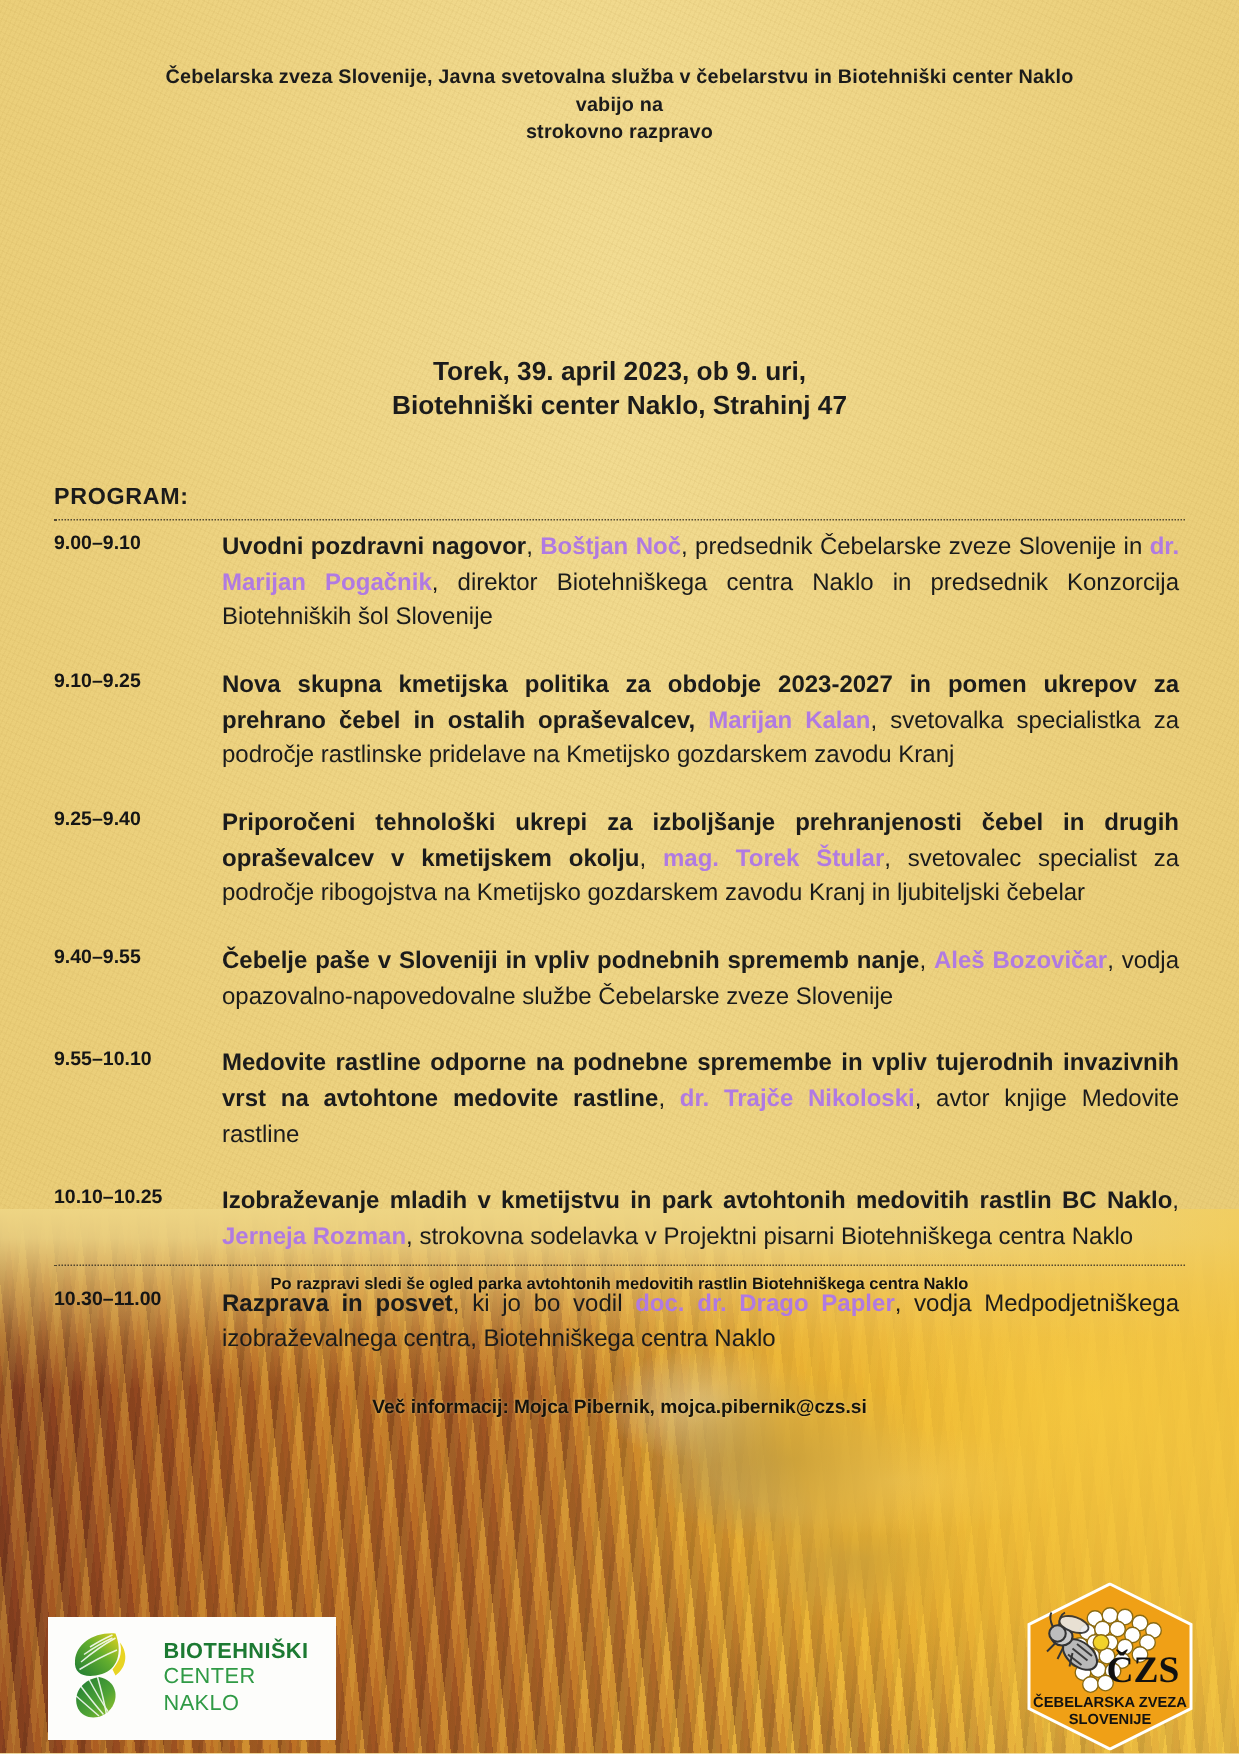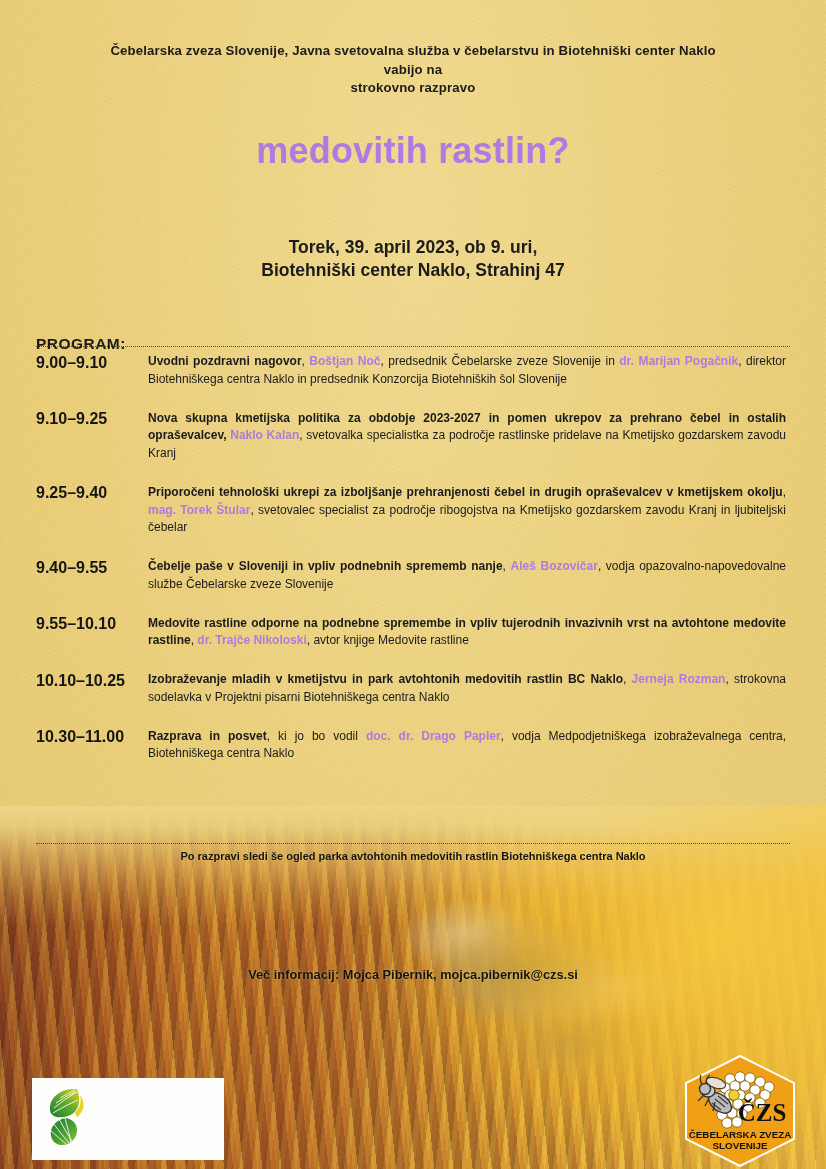--- a/index.html
+++ b/index.html
@@ -134,21 +134,20 @@
     color: #1b1b1b;
   }
 
   .program-label {
     position: absolute;
     top: 323px; left: 36px;
     font-size: 15.5px;
     font-weight: 700;
     color: #1b1b1b;
     letter-spacing: .03em;
-    margin-top: 12px;
   }
 
   .rule {
     position: absolute;
     left: 36px; right: 36px;
     height: 0;
     border-top: 1.6px dotted #3a3325;
     opacity: .85;
   }
   .rule-top    { top: 346px; }
@@ -159,49 +158,49 @@
     position: absolute;
     top: 353px; left: 36px; right: 24px;
   }
   .item {
     display: flex;
     align-items: flex-start;
     margin-bottom: 21px;
   }
   .item-time {
     flex: 0 0 112px;
-    font-size: 16px;
+    font-size: 13px;
     font-weight: 700;
     color: #151515;
     padding-top: .5px;
     white-space: nowrap;
   }
   .item-desc {
     flex: 1 1 auto;
-    font-size: 12px;
+    font-size: 16px;
     line-height: 1.48;
     color: #1b1b1b;
     text-align: justify;
     padding-right: 16px;
   }
   .item-desc b { font-weight: 700; }
   .name { color: #b07ae2; font-weight: 700; }
 
   
   .note {
     position: absolute;
     left: 40px; right: 40px;
     text-align: center;
     font-weight: 700;
     color: #14120d;
     text-shadow: 0 0 2px rgba(245,225,160,.55);
   }
   .note-1 { top: 850px;  font-size: 11px; }
   .note-2 { top: 890px;  font-size: 12.8px; }
-  .note-3 { top: 930px;  font-size: 12.8px; margin-top: 37px; }
+  .note-3 { top: 930px;  font-size: 12.8px; }
 
   
   .logo-bcn {
     position: absolute;
     left: 32px; top: 1078px;
     width: 192px; height: 82px;
     background: #fdfdfb;
     display: flex;
     align-items: center;
     gap: 7px;
@@ -243,39 +242,38 @@
   </div>
 
   <div class="content">
 
     <div class="invite">
       <div>Čebelarska zveza Slovenije, Javna svetovalna služba v čebelarstvu in Biotehniški center Naklo vabijo na</div>
       <div>strokovno razpravo</div>
     </div>
 
     <h1 class="title">
-      <div>medovitih rastlin?</div>
     </h1>
 
     <div class="when-where">
       <div>Torek, 39. april 2023, ob 9. uri,</div>
       <div>Biotehniški center Naklo, Strahinj 47</div>
     </div>
 
     <div class="program-label">PROGRAM:</div>
     <div class="rule rule-top"></div>
 
     <div class="program" id="program-list">
         <div class="item">
           <div class="item-time">9.00–9.10</div>
           <div class="item-desc"><b>Uvodni pozdravni nagovor</b><span>, </span><span class="name">Boštjan Noč</span><span>, predsednik Čebelarske zveze Slovenije in </span><span class="name">dr. Marijan Pogačnik</span><span>, direktor Biotehniškega centra Naklo in predsednik Konzorcija Biotehniških šol Slovenije</span></div>
         </div>
         <div class="item">
           <div class="item-time">9.10–9.25</div>
-          <div class="item-desc"><b>Nova skupna kmetijska politika za obdobje 2023-2027 in pomen ukrepov za prehrano čebel in ostalih opraševalcev,</b><span> </span><span class="name">Naklo Kalan</span><span>, svetovalka specialistka za področje rastlinske pridelave na Kmetijsko gozdarskem zavodu Kranj</span></div>
+          <div class="item-desc"><b>Nova skupna kmetijska politika za obdobje 2023-2027 in pomen ukrepov za prehrano čebel in ostalih opraševalcev,</b><span> </span><span class="name">Marijan Kalan</span><span>, svetovalka specialistka za področje rastlinske pridelave na Kmetijsko gozdarskem zavodu Kranj</span></div>
         </div>
         <div class="item">
           <div class="item-time">9.25–9.40</div>
           <div class="item-desc"><b>Priporočeni tehnološki ukrepi za izboljšanje prehranjenosti čebel in drugih opraševalcev v kmetijskem okolju</b><span>, </span><span class="name">mag. Torek Štular</span><span>, svetovalec specialist za področje ribogojstva na Kmetijsko gozdarskem zavodu Kranj in ljubiteljski čebelar</span></div>
         </div>
         <div class="item">
           <div class="item-time">9.40–9.55</div>
           <div class="item-desc"><b>Čebelje paše v Sloveniji in vpliv podnebnih sprememb nanje</b><span>, </span><span class="name">Aleš Bozovičar</span><span>, vodja opazovalno-napovedovalne službe Čebelarske zveze Slovenije</span></div>
         </div>
         <div class="item">
@@ -320,20 +318,24 @@
             <path d="M10 17 q10 -7 19 -11"></path>
               <path d="M14 12 q8 -5 15 -8"></path>
             <path d="M13 33 q7 13 13 22"></path>
               <path d="M7 37 q9 12 16 20"></path>
             <path d="M4 44 q9 8 16 14"></path>
               <path d="M19 32 q4 14 6 25"></path>
           </g>
           <path d="M29 27 C33 22 36 17 34 9 C40 17 38 26 31 31 Z" fill="#e8d422"></path>
         </svg>
       </span>
+      <span class="logo-bcn-text">
+        <span class="l1">BIOTEHNIŠKI</span>
+        <span class="l2">CENTER NAKLO</span>
+      </span>
     </div>
 
     <div class="logo-czs">
       <svg width="116" height="112" viewBox="0 0 116 112" aria-hidden="true">
         <polygon points="58,1 112,28 112,84 58,111 4,84 4,28" fill="#f0a016" stroke="#ffffff" stroke-width="2"></polygon>
 
         <g fill="#ffffff" stroke="#8a6a12" stroke-width=".9">
           <circle cx="48" cy="24" r="5.2"></circle>
             <circle cx="58" cy="22" r="5.2"></circle>
           <circle cx="68" cy="23" r="5.2"></circle>

